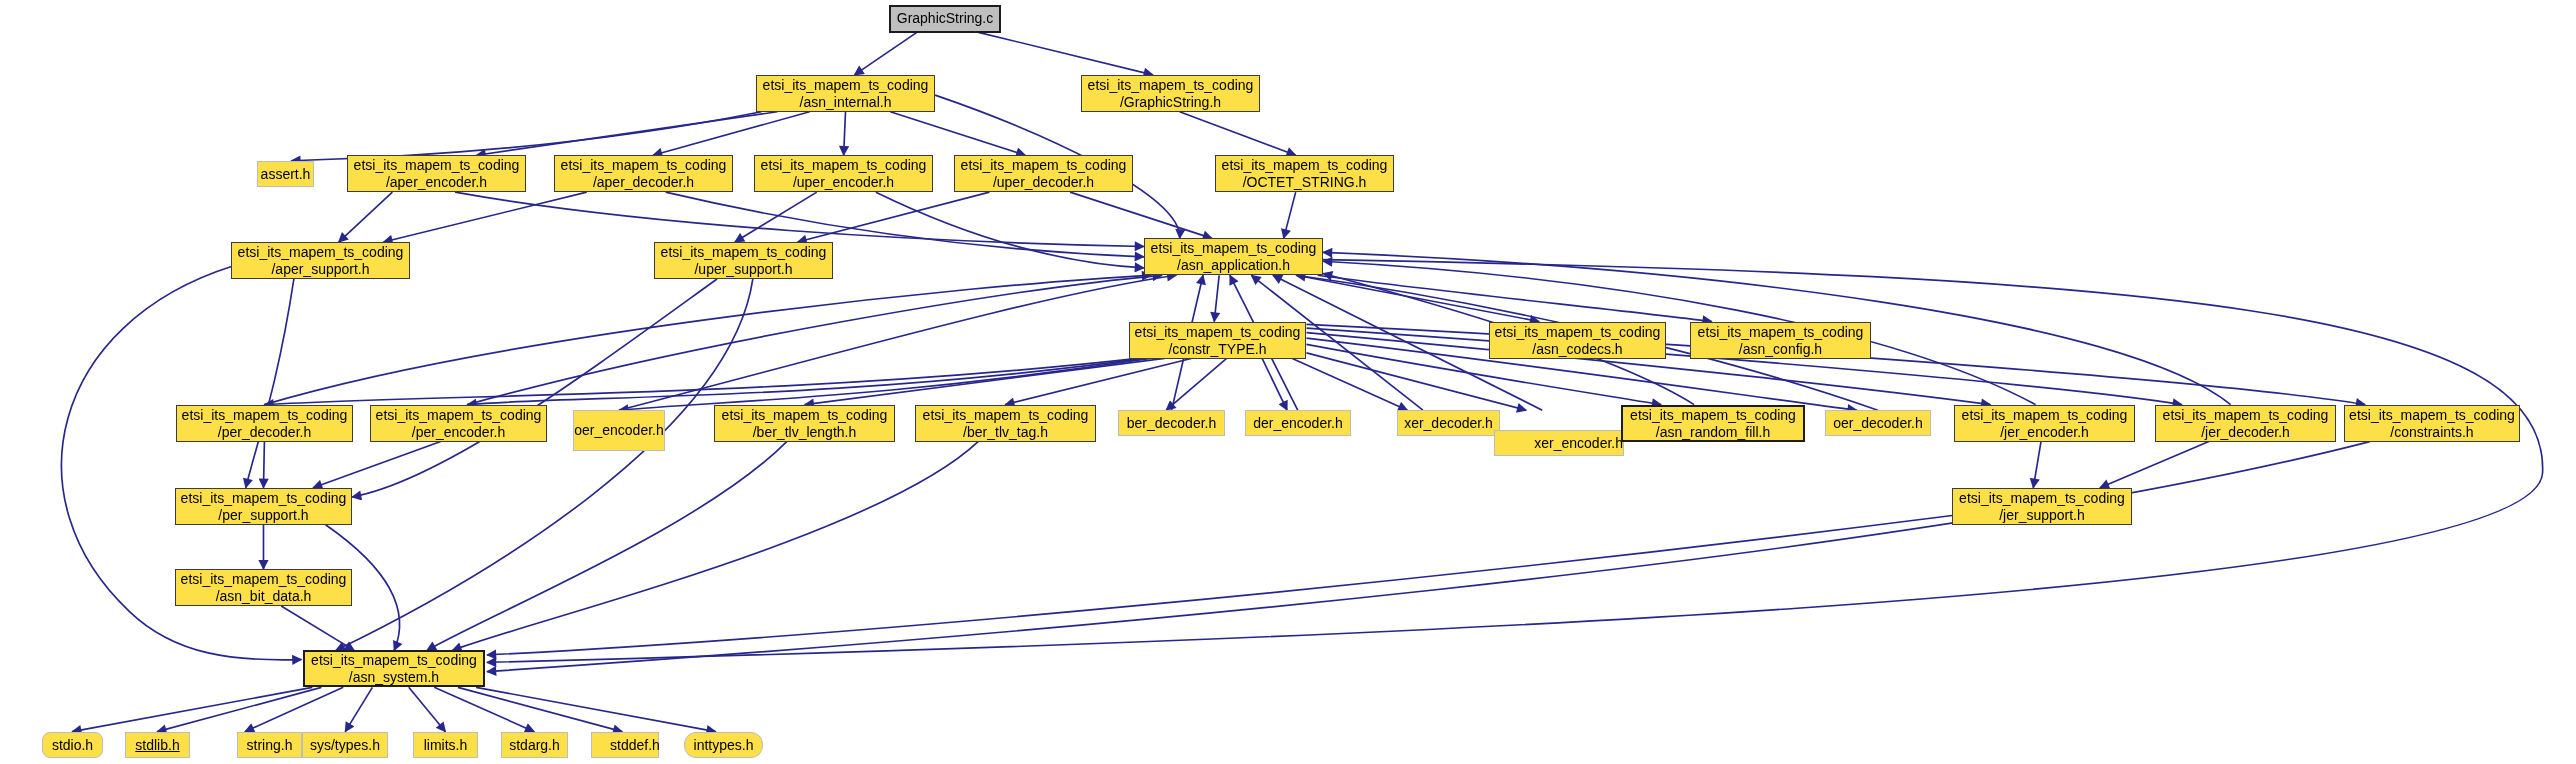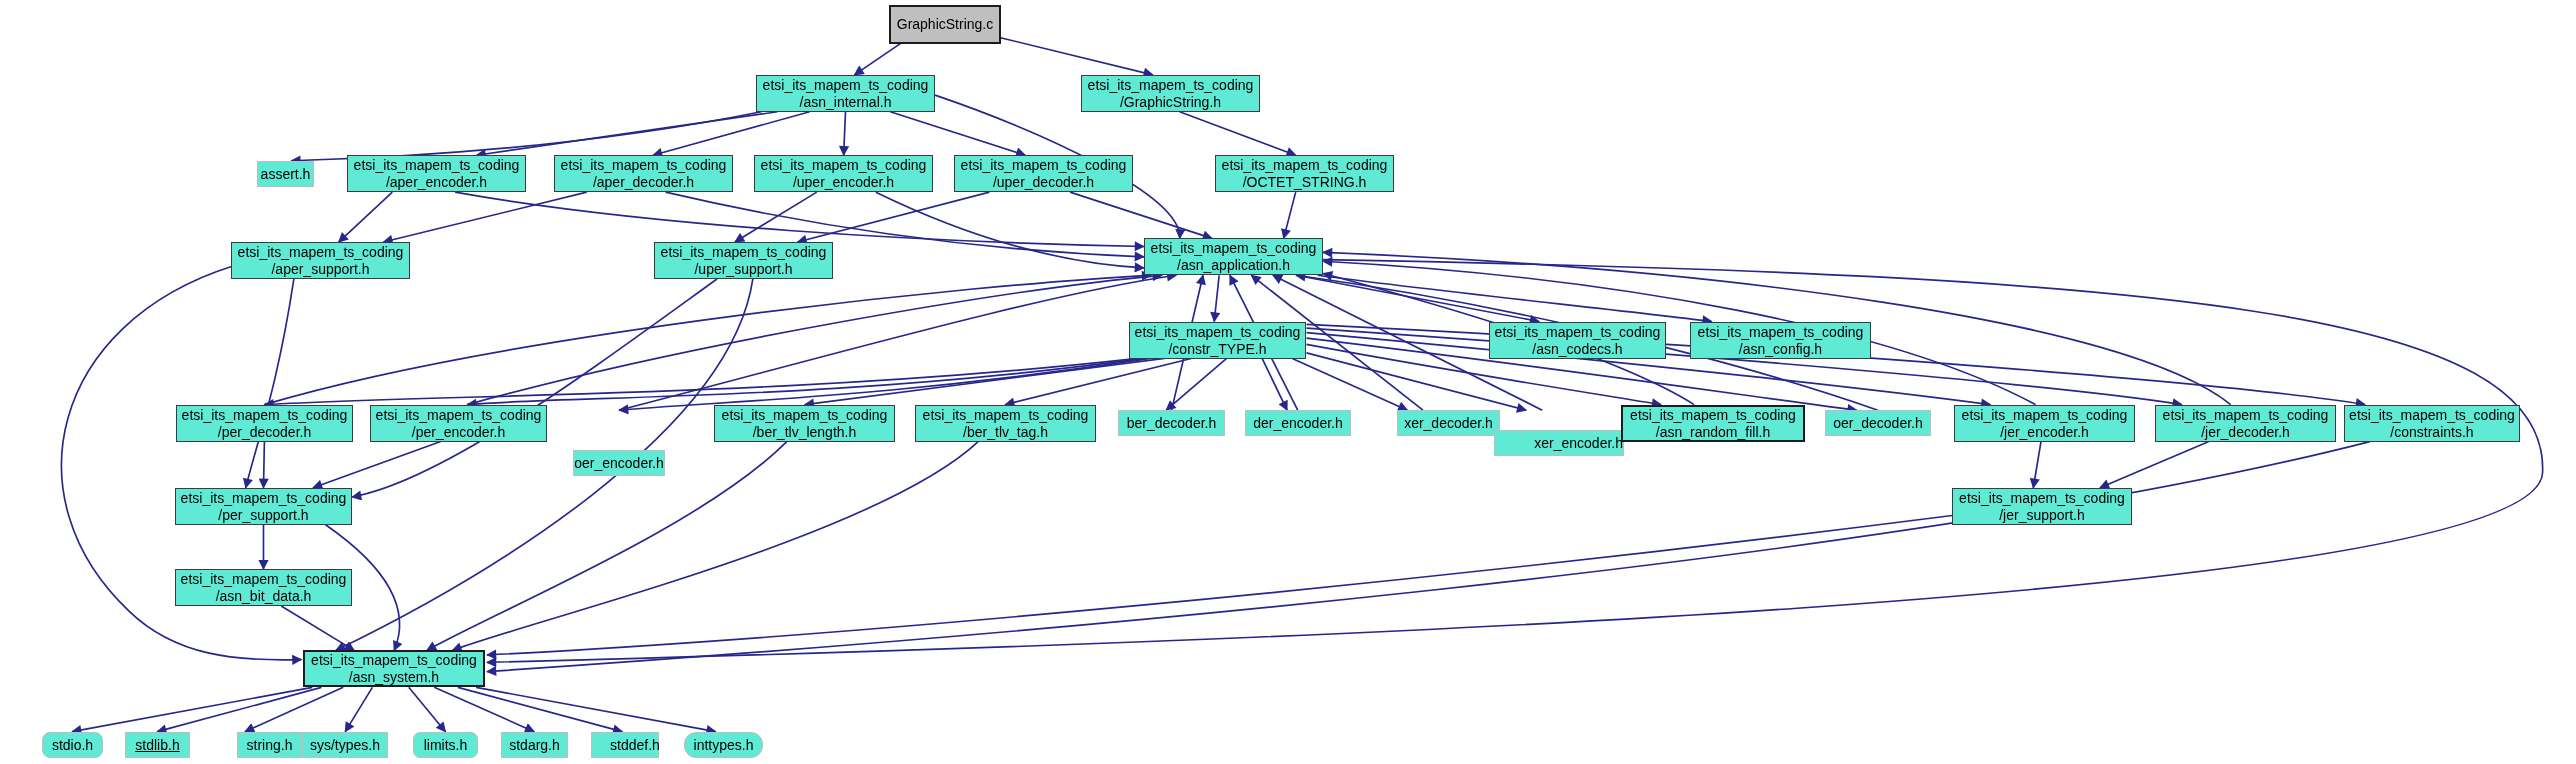--- a/index.html
+++ b/index.html
@@ -1,19 +1,19 @@
 <!DOCTYPE html>
 <html style="font-size:15px"><head>
 <meta charset="utf-8">
 <style>
   html,body{margin:0;padding:0;background:#ffffff;}
   #canvas{position:relative;width:2576px;height:764px;background:#ffffff;overflow:hidden;
           font-family:"Liberation Sans","DejaVu Sans",sans-serif;}
   #edges{position:absolute;left:0;top:0;width:2576px;height:764px;}
-  .node{position:absolute;box-sizing:border-box;background:#5eead4;border:1.4px solid #3c3c3c;
+  .node{position:absolute;box-sizing:border-box;background:#fde047;border:1.4px solid #3c3c3c;
         color:#000;font-size:14px;line-height:16.6px;text-align:center;
         display:flex;flex-direction:column;justify-content:center;cursor:pointer;white-space:nowrap;}
   .node.external{border:1.3px solid #bdbdbd;}
   .node.root{background:#bfbfbf;border:2.3px solid #1c1c1c;}
   .node.bold{border:2px solid #1c1c1c;}
   .node span{display:block;pointer-events:none;}
 </style>
 </head>
 <body>
 
@@ -91,21 +91,21 @@
         <path d="M 347.7,744 L 170,792" marker-end="url(#arrow)"></path>
         <path d="M 371.34000000000003,744 L 265,792" marker-end="url(#arrow)"></path>
         <path d="M 402.86,744 L 373.5,792" marker-end="url(#arrow)"></path>
         <path d="M 442.26,744 L 482,792" marker-end="url(#arrow)"></path>
         <path d="M 469.84000000000003,744 L 578,792" marker-end="url(#arrow)"></path>
         <path d="M 495.45,744 L 673.3,792" marker-end="url(#arrow)"></path>
         <path d="M 515.15,744 L 774.4,792" marker-end="url(#arrow)"></path>
       </g>
   </svg>
   <div id="nodes">
-      <div class="node root" style="left: 889px; top: 4.6px; width: 112px; height: 39px;">
+      <div class="node root" style="left: 889px; top: 4.6px; width: 112px; height: 28px;">
         <span>GraphicString.c</span>
       </div>
       <div class="node" style="left: 756px; top: 75px; width: 179px; height: 37px;">
         <span>etsi_its_mapem_ts_coding</span>
         <span>/asn_internal.h</span>
       </div>
       <div class="node" style="left: 1081px; top: 75px; width: 179px; height: 37px;">
         <span>etsi_its_mapem_ts_coding</span>
         <span>/GraphicString.h</span>
       </div>
@@ -157,21 +157,21 @@
         <span>/asn_config.h</span>
       </div>
       <div class="node" style="left: 176px; top: 405px; width: 177px; height: 37px;">
         <span>etsi_its_mapem_ts_coding</span>
         <span>/per_decoder.h</span>
       </div>
       <div class="node" style="left: 370px; top: 405px; width: 177px; height: 37px;">
         <span>etsi_its_mapem_ts_coding</span>
         <span>/per_encoder.h</span>
       </div>
-      <div class="node external" style="left: 573px; top: 410px; width: 92px; height: 26px; margin-top: 40px;">
+      <div class="node external" style="left: 573px; top: 410px; width: 92px; height: 41px;">
         <span>oer_encoder.h</span>
       </div>
       <div class="node" style="left: 714px; top: 405px; width: 181px; height: 37px;">
         <span>etsi_its_mapem_ts_coding</span>
         <span>/ber_tlv_length.h</span>
       </div>
       <div class="node" style="left: 915px; top: 405px; width: 181px; height: 37px;">
         <span>etsi_its_mapem_ts_coding</span>
         <span>/ber_tlv_tag.h</span>
       </div>
@@ -227,21 +227,21 @@
       </div>
       <div class="node external" style="left: 125px; top: 732px; width: 65px; height: 26px; text-decoration: underline;">
         <span>stdlib.h</span>
       </div>
       <div class="node external" style="left: 213px; top: 732px; width: 65px; height: 26px; margin-left: 24px;">
         <span>string.h</span>
       </div>
       <div class="node external" style="left: 302px; top: 732px; width: 86px; height: 26px;">
         <span>sys/types.h</span>
       </div>
-      <div class="node external" style="left: 413px; top: 732px; width: 65px; height: 26px; border-radius: 7px;">
+      <div class="node external" style="left: 413px; top: 732px; width: 65px; height: 26px;">
         <span>limits.h</span>
       </div>
       <div class="node external" style="left: 501px; top: 732px; width: 67px; height: 26px;">
         <span>stdarg.h</span>
       </div>
       <div class="node external" style="left: 591px; top: 732px; width: 68px; height: 26px; padding-left: 18px;">
         <span>stddef.h</span>
       </div>
       <div class="node external" style="left: 684px; top: 732px; width: 79px; height: 26px; border-radius: 12px;">
         <span>inttypes.h</span>

